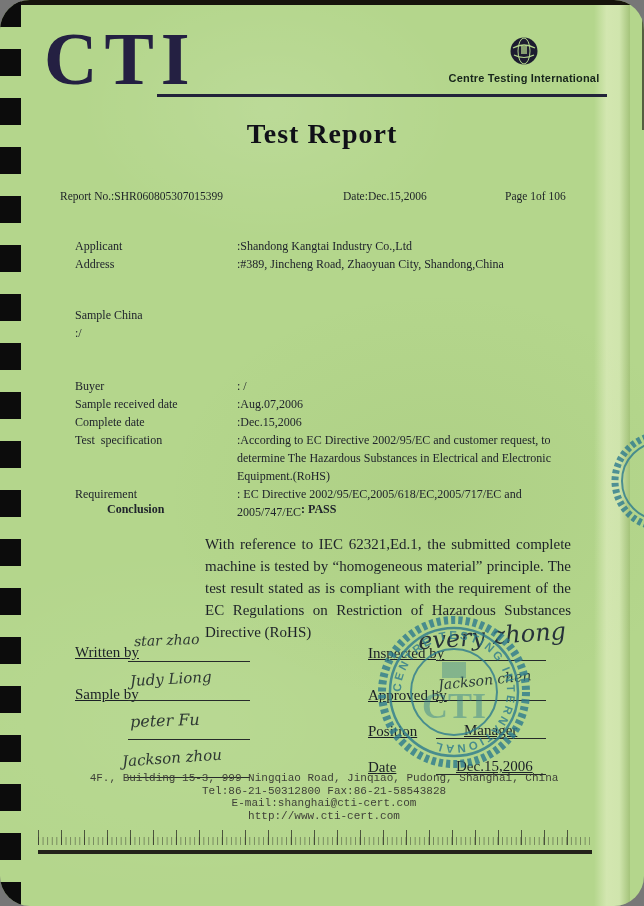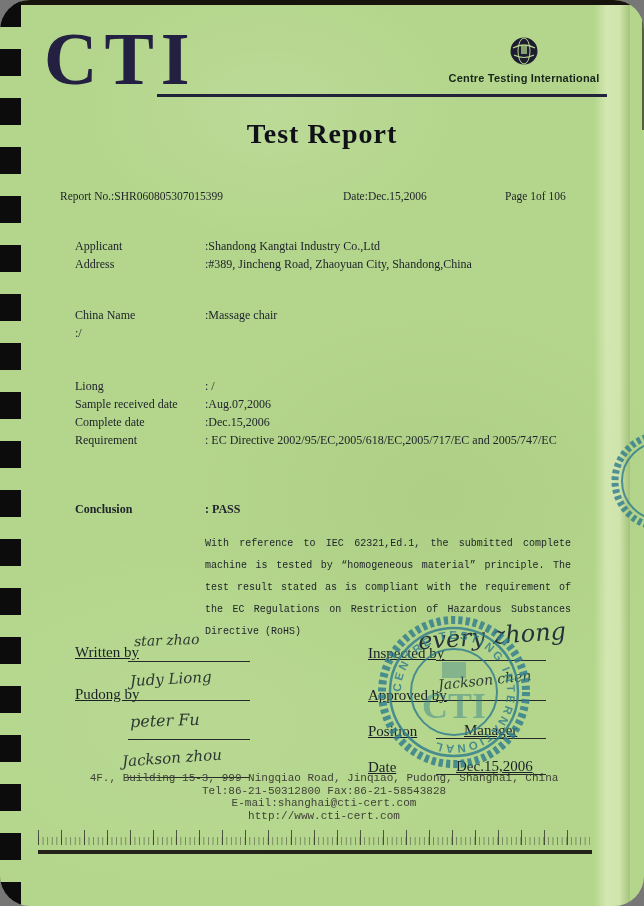--- a/index.html
+++ b/index.html
@@ -28,26 +28,26 @@
     font-size:11px;color:#17251b;letter-spacing:.2px;}
   .report-title{position:absolute;left:0;top:118px;width:644px;text-align:center;
     font-size:28px;font-weight:700;color:#101018;letter-spacing:1px;}
   
   .meta{position:absolute;top:190px;left:0;width:644px;font-size:11.5px;color:#1c2126;}
   .meta .m1{position:absolute;left:60px;}
   .meta .m2{position:absolute;left:324px;margin-left:19px;}
   .meta .m3{position:absolute;left:505px;}
   
   .info-group{position:absolute;left:75px;width:510px;font-size:12px;}
-  .row{display:flex;min-height:18px;line-height:18px;}
+  .row{display:flex;min-height:18px;line-height:18px;gap:32px;}
   .row .lbl{width:130px;flex:none;}
   .row .val{width:372px;}
-  .conclusion .lbl,.conclusion .val{font-weight:700;}
-  .statement{position:absolute;left:205px;top:533px;width:366px;font-size:10px;
-    line-height:22px;text-align:justify;color:#1d2128;font-family:Liberation Mono, monospace;}
+  .conclusion .lbl,.conclusion .val{font-weight:700;margin-left:32px;}
+  .statement{position:absolute;left:205px;top:533px;width:366px;font-size:15px;
+    line-height:22px;text-align:justify;color:#1d2128;}
   
   .sig-label{position:absolute;font-size:15px;color:#1b2026;text-decoration:underline;}
   .sig-line{position:absolute;height:0;border-bottom:1.5px solid #262a2a;}
   .hand{position:absolute;font-family:"DejaVu Serif",serif;font-style:italic;
     color:#2e3833;white-space:nowrap;}
   .seal{position:absolute;left:368px;top:606px;opacity:.8;}
   .edge-seal{position:absolute;left:597px;top:424px;opacity:.8;}
   
   .footer{position:absolute;left:40px;top:772px;width:568px;text-align:center;
     font-family:Liberation Mono, monospace;font-size:11px;line-height:12.5px;color:#3f4038;}
@@ -98,61 +98,64 @@
       <span class="val">:Shandong Kangtai Industry Co.,Ltd</span>
     </div>
     <div class="row">
       <span class="lbl">Address</span>
       <span class="val">:#389, Jincheng Road, Zhaoyuan City, Shandong,China</span>
     </div>
   </div>
 
   <div class="info-group" style="top:306px">
     <div class="row">
-      <span class="lbl">China Name</span>
-      <span class="val">:Massage chair</span>
+      <span class="lbl">Sample China</span>
     </div>
     <div class="row">
       <span class="val">:/</span>
     </div>
   </div>
 
   <div class="info-group" style="top:377px">
     <div class="row">
-      <span class="lbl">Liong</span>
+      <span class="lbl">Buyer</span>
       <span class="val">: /</span>
     </div>
     <div class="row">
       <span class="lbl">Sample received date</span>
       <span class="val">:Aug.07,2006</span>
     </div>
     <div class="row">
       <span class="lbl">Complete date</span>
       <span class="val">:Dec.15,2006</span>
+    </div>
+    <div class="row">
+      <span class="lbl">Test&nbsp; specification</span>
+      <span class="val">:According to EC Directive 2002/95/EC and customer request, to determine The Hazardous Substances in Electrical and Electronic Equipment.(RoHS)</span>
     </div>
     <div class="row">
       <span class="lbl">Requirement</span>
       <span class="val">: EC Directive 2002/95/EC,2005/618/EC,2005/717/EC and 2005/747/EC</span>
     </div>
   </div>
 
   <div class="info-group conclusion" style="top:500px">
     <div class="row">
       <span class="lbl">Conclusion</span>
       <span class="val">: PASS</span>
     </div>
   </div>
 
   <div class="statement">With reference to IEC 62321,Ed.1, the submitted complete machine is tested by “homogeneous material” principle. The test result stated as is compliant with the requirement of the EC Regulations on Restriction of Hazardous Substances Directive (RoHS)</div>
 
   <span class="sig-label" style="left:75px;top:644px">Written by</span>
   <span class="hand" style="left:134px;top:632px;font-size:14px;transform:rotate(-2deg)">star zhao</span>
   <div class="sig-line" style="left:128px;top:661px;width:122px"></div>
 
-  <span class="sig-label" style="left:75px;top:686px">Pudong by</span>
+  <span class="sig-label" style="left:75px;top:686px">Sample by</span>
   <span class="hand" style="left:130px;top:670px;font-size:15px;transform:rotate(-3deg)">Judy  Liong</span>
   <div class="sig-line" style="left:128px;top:700px;width:122px"></div>
 
   <span class="hand" style="left:130px;top:711px;font-size:16px;transform:rotate(-2deg)">peter Fu</span>
   <div class="sig-line" style="left:128px;top:739px;width:122px"></div>
 
   <span class="hand" style="left:122px;top:749px;font-size:15px;transform:rotate(-4deg)">Jackson zhou</span>
   <div class="sig-line" style="left:128px;top:777px;width:122px"></div>
 
   <span class="sig-label" style="left:368px;top:645px">Inspected by</span>

